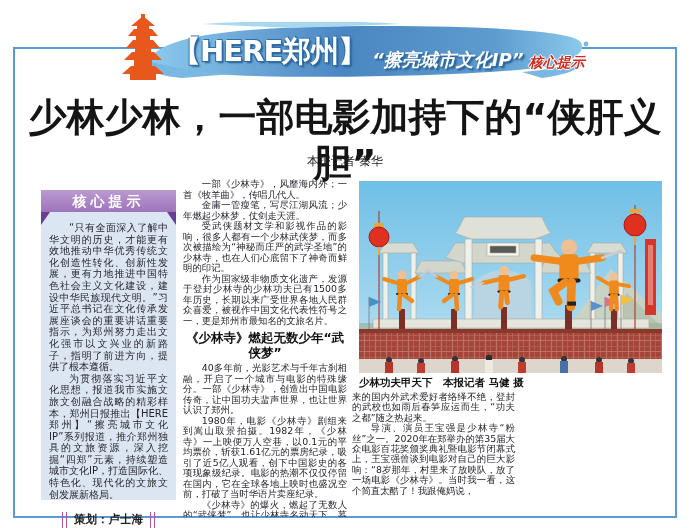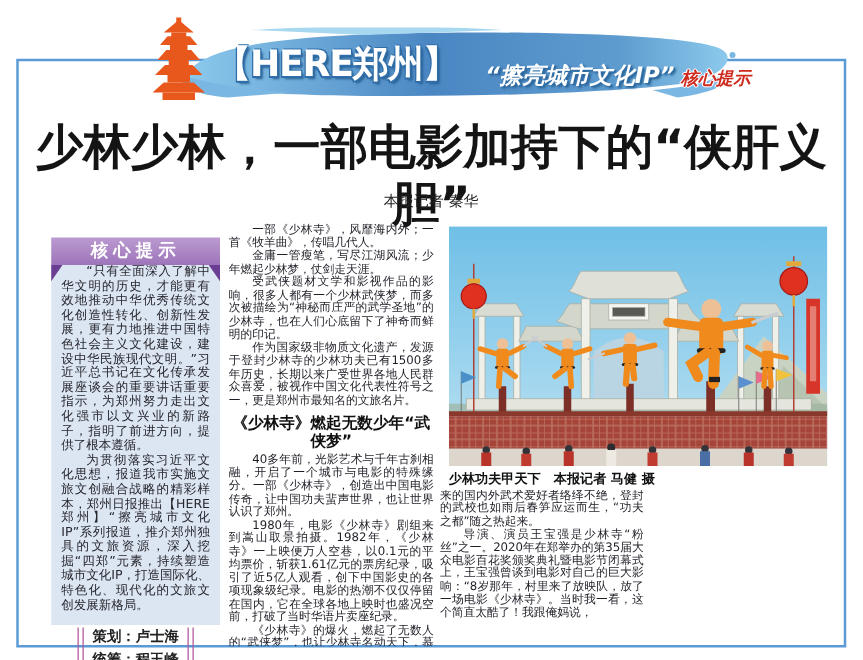--- a/index.html
+++ b/index.html
@@ -8,35 +8,35 @@
   
   .frame{position:absolute;left:13px;top:47px;width:660px;height:467px;
          border:2px solid #5b9bd5;background:#fff;}
   
   .banner{position:absolute;left:116px;top:8px;width:474px;height:80px;z-index:5;}
   .banner .stroke{position:absolute;left:26px;top:14px;width:448px;height:60px;}
   .banner .pagoda{position:absolute;left:6px;top:4px;width:42px;height:70px;}
   .banner .textrow{position:absolute;left:56px;top:24px;display:flex;align-items:flex-end;white-space:nowrap;}
   .series-tag{font-size:29px;font-weight:900;color:#fff;letter-spacing:-1px;
       text-shadow:1px 1px 0 #2f6ea8,-1px 1px 0 #2f6ea8,1px -1px 0 #2f6ea8,2px 2px 2px #245a8c;}
-  .series-slogan{font-size:18px;font-style:italic;font-weight:900;color:#fff;margin-left:22px;
+  .series-slogan{font-size:18px;font-style:italic;font-weight:900;color:#fff;margin-left:6px;
       text-shadow:1px 1px 0 #2f6ea8,2px 2px 2px #245a8c;}
   .series-label{font-size:14px;font-style:italic;font-weight:900;color:#cf2a1e;margin-left:5px;
       text-shadow:1px 0 0 #fff,-1px 0 0 #fff,0 1px 0 #fff,0 -1px 0 #fff;}
   
   .headline{position:absolute;left:22px;top:94px;width:646px;text-align:center;
       font-size:38px;font-weight:900;color:#141414;letter-spacing:0px;line-height:46px;}
   .byline{position:absolute;left:0;top:153px;width:690px;text-align:center;
       font-size:12px;color:#222;}
   
   .sidebar{position:absolute;left:28px;top:190px;width:135px;height:310px;margin-left:13px;}
   .sb-head{position:relative;height:22px;background:linear-gradient(#bb9ad0,#9d74ba);
       color:#fff;font-size:14px;font-weight:bold;letter-spacing:4px;
       text-align:center;line-height:22px;}
-  .sb-body{position:relative;background:#dce6f2;height:288px;padding:0 8px 0 8px;box-sizing:border-box;}
+  .sb-body{position:relative;background:#dce6f2;height:288px;padding:10px 8px 0 8px;box-sizing:border-box;}
   .fold{position:absolute;width:0;height:0;}
   .fold.l{left:0;top:0;border-top:13px solid #6a3f93;border-right:9px solid transparent;}
   .fold.r{right:0;top:0;border-top:13px solid #6a3f93;border-left:9px solid transparent;}
   .sb-body p{margin:0;font-size:10px;line-height:11.6px;text-align:justify;
       text-indent:2em;color:#26262e;}
   .credits{display:flex;justify-content:center;margin-top:10px;}
   .cred-bar{width:3px;border-left:1px solid #b0559b;border-right:1px solid #b0559b;margin:2px 7px;}
   .cred-lines{font-size:11.5px;font-weight:600;color:#222;line-height:18px;}
   
   .col{position:absolute;font-size:9.4px;line-height:10.5px;text-align:justify;

